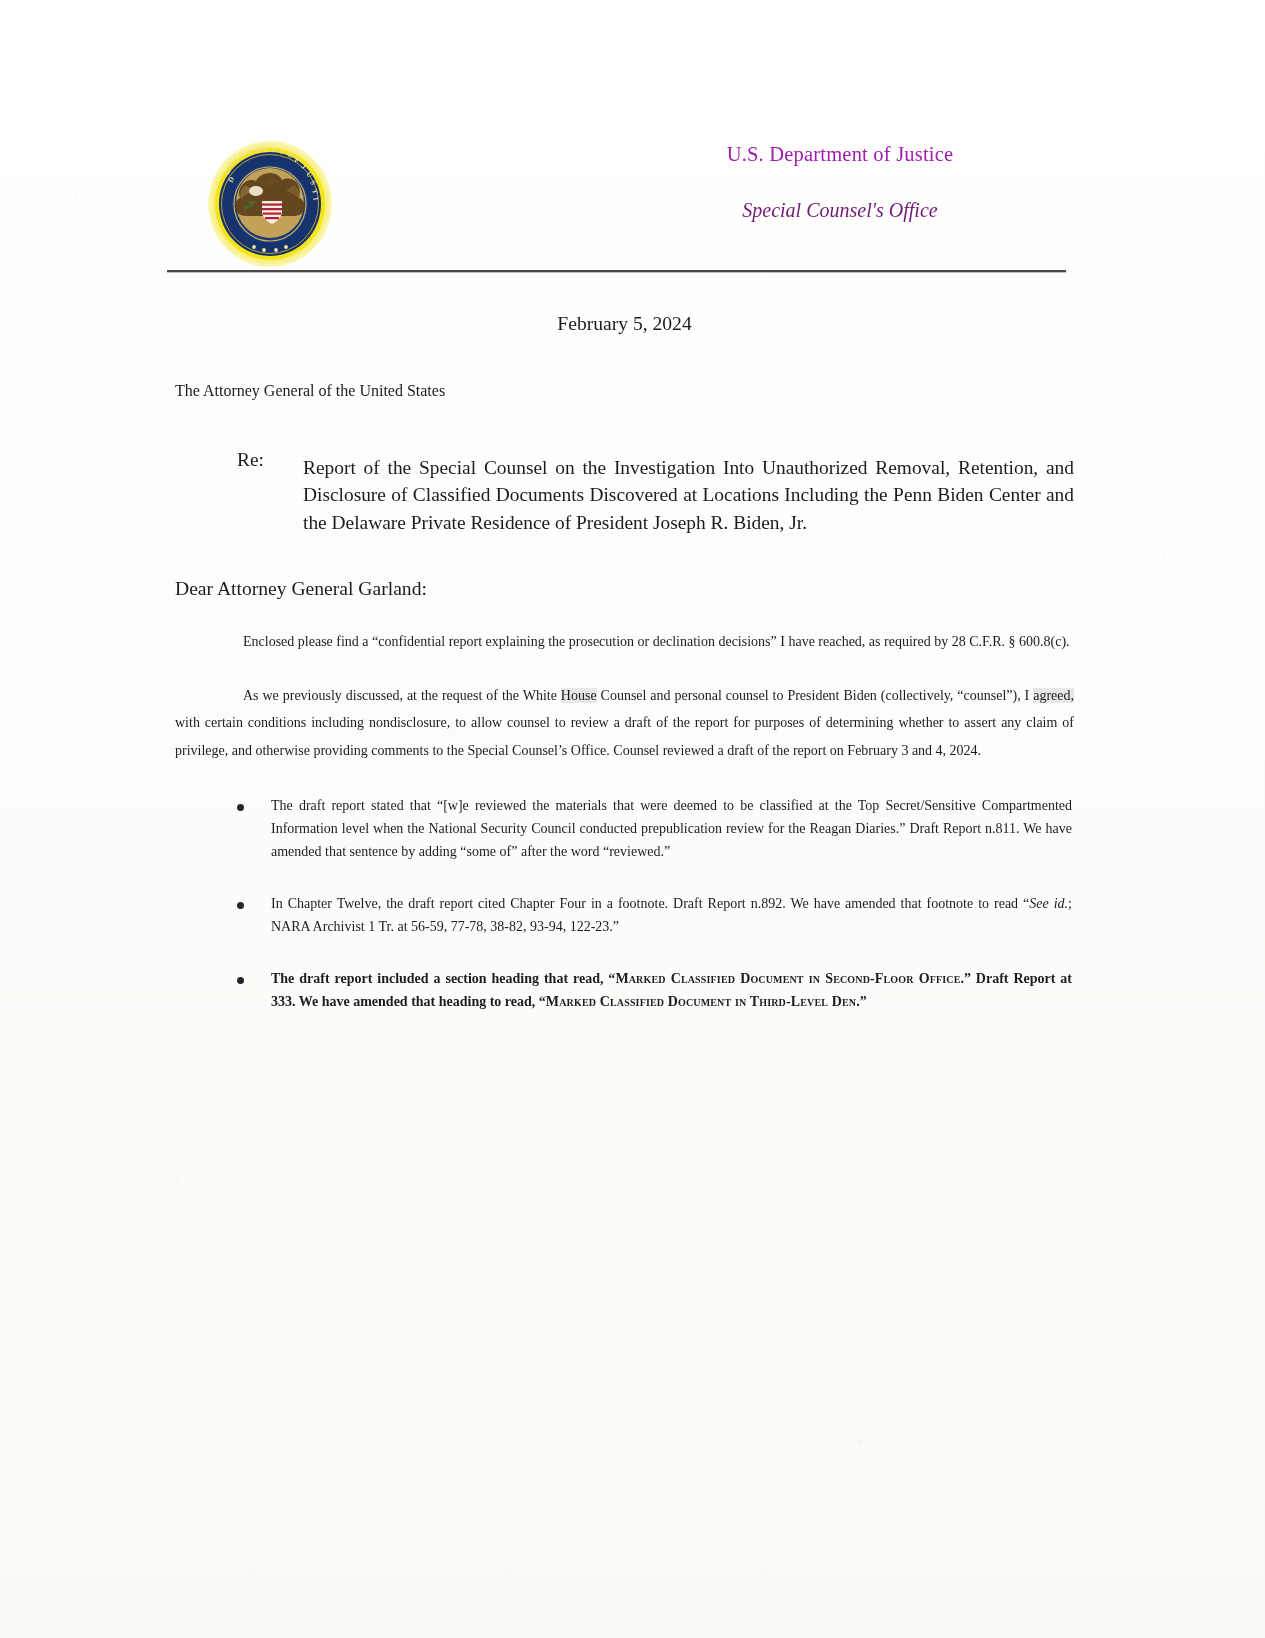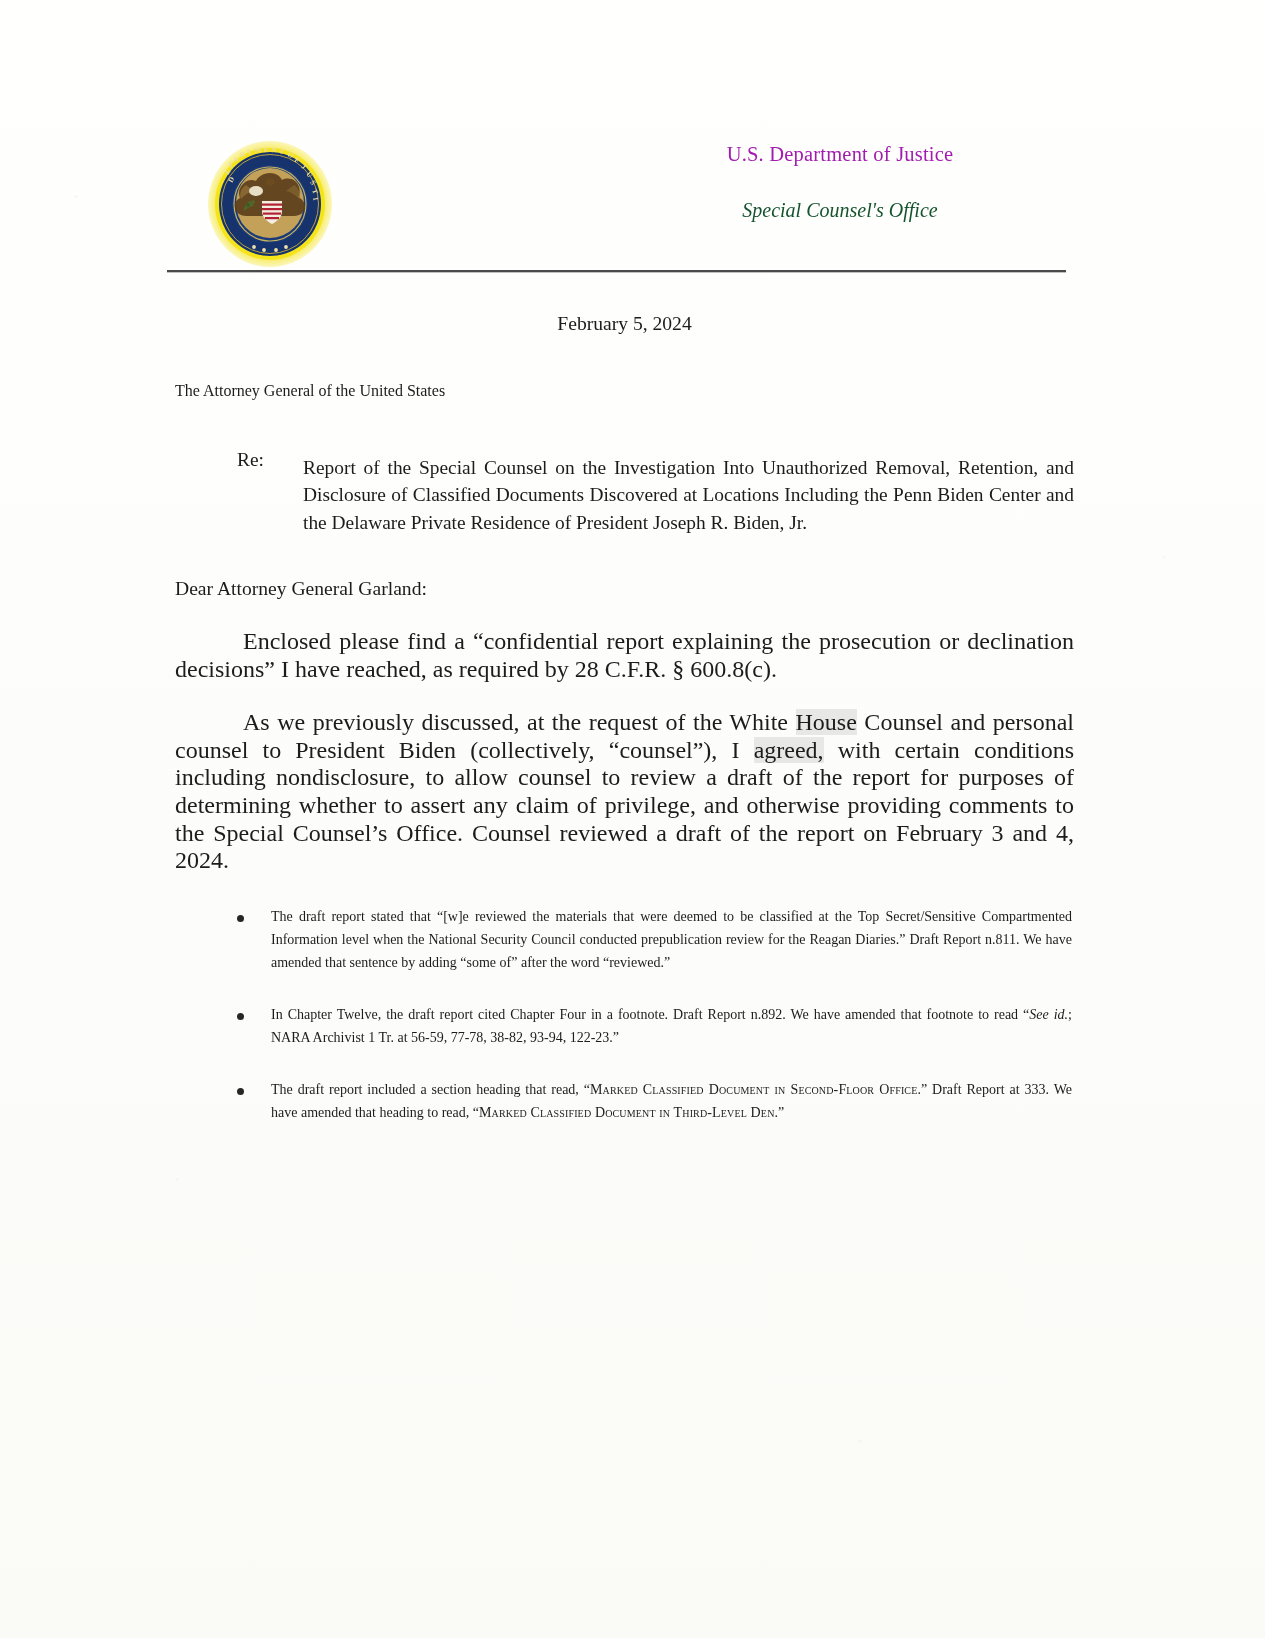--- a/index.html
+++ b/index.html
@@ -35,21 +35,21 @@
   .seal svg{ display:block; width:128px; height:130px; }
 
   .lh-text{
     position:absolute; left:560px; top:143px; width:560px;
     text-align:center;
   }
   .lh-line1{
     font-size:20.5px; letter-spacing:0.2px; color:#a21caf;
   }
   .lh-line2{
-    font-size:20px; font-style:italic; margin-top:33px; color:#14532d;
+    font-size:20px; font-style:italic; margin-top:33px; color:#701a75;
   }
   .hrule{
     position:absolute; left:167px; top:270px; width:899px; height:2px;
     background:#4a4a4a;
   }
   .hrule:after{
     content:""; position:absolute; left:0; top:2px; width:899px; height:1px;
     background:rgba(120,120,120,0.45);
   }
 
@@ -84,37 +84,37 @@
     margin-top:8px;
   }
   .salutation{
     margin-top:38px; font-size:19.6px;
   }
   p.para{
     margin:26px 0 0 0;
     text-indent:68px;
     text-align:justify;
     text-align-last:left;
-    font-size:24px;
+    font-size:14px;
     line-height:27.6px;
   }
   ul.bullets{
     list-style:none; margin:30px 0 0 0; padding:0;
   }
   ul.bullets > li{
     position:relative;
     margin:0 0 29px 0;
     padding-left:96px;
     padding-right:2px;
     text-align:justify;
     text-align-last:left;
     font-size:14px;
     line-height:23px;
   }
-  ul.bullets > li:last-child{ margin-bottom:16px; }
+  ul.bullets > li:last-child{ margin-bottom:16px;font-weight:bold; }
   ul.bullets > li .bullet-dot{
     position:absolute; left:62px; top:10px;
     width:7px; height:7px; border-radius:50%;
     background:#262626;
   }
   .sc{ font-variant:small-caps; letter-spacing:0.15px; }
   .it{ font-style:italic; }
   .hl{ background:rgba(150,150,150,0.20); }
 </style>
 </head>

